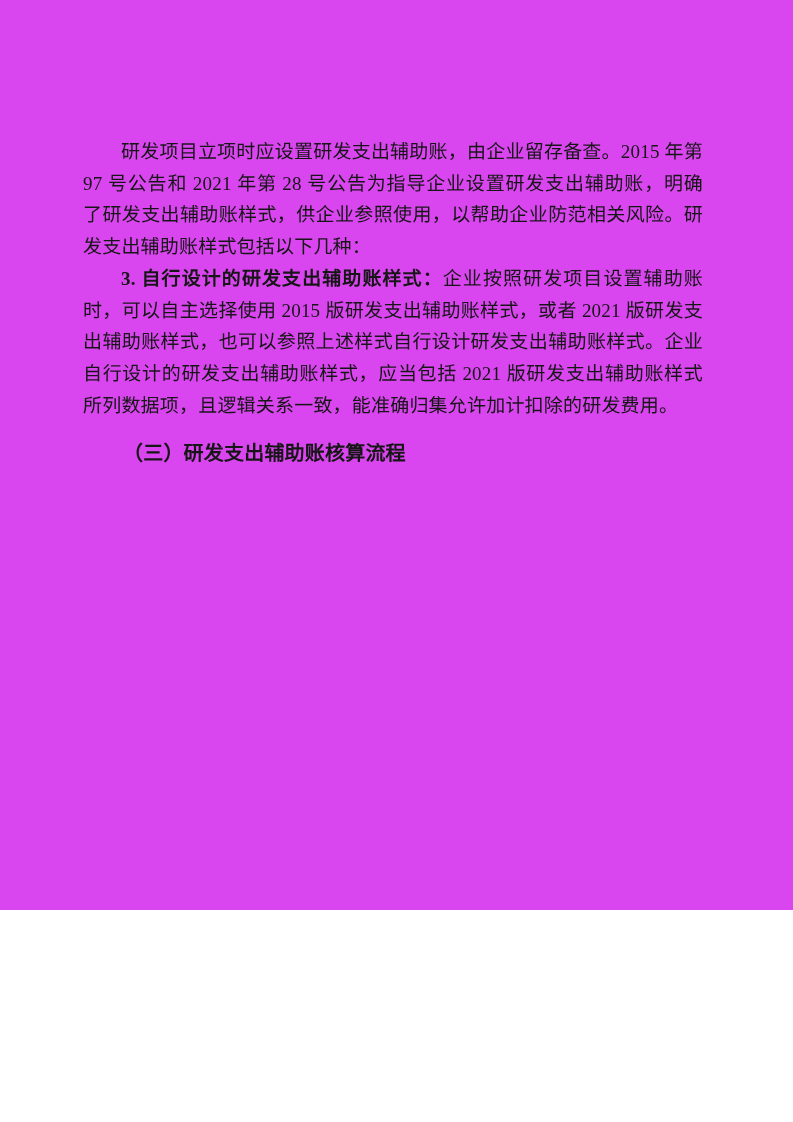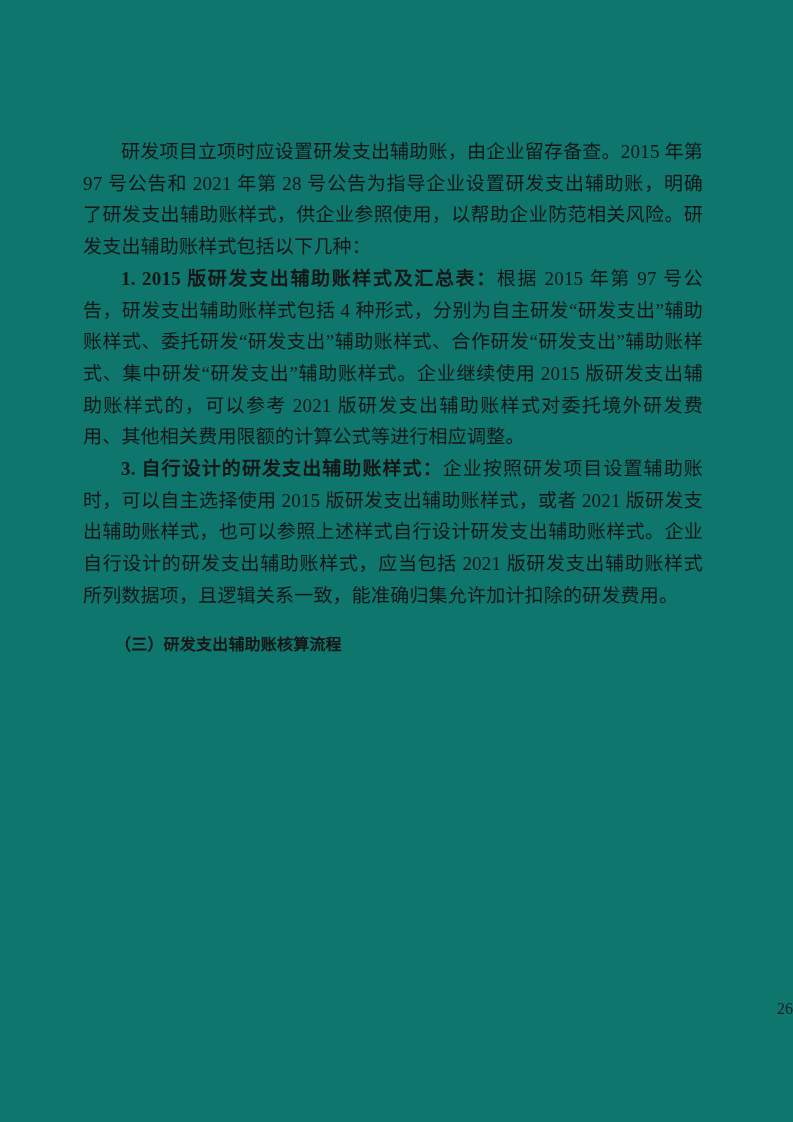--- a/index.html
+++ b/index.html
@@ -3,22 +3,22 @@
 <meta charset="utf-8">
 <style>
   html, body {
     margin: 0;
     padding: 0;
     background: #ffffff;
   }
   .page {
     position: relative;
     width: 793px;
-    height: 1122px;
-    background: #0f766e;
+    height: 910px;
+    background: #d946ef;
     overflow: hidden;
     font-family: "Liberation Serif", "DejaVu Serif", serif;
     color: #161616;
   }
   .content {
     position: absolute;
     left: 83px;
     top: 136px;
     width: 620px;
     font-size: 19px;
@@ -30,21 +30,21 @@
     margin: 0;
     padding: 0;
     text-indent: 2em;
   }
   .lead {
     font-weight: 700;
   }
   .section-heading {
     margin: 17px 0 14px 0;
     padding: 0;
-    font-size: 16px;
+    font-size: 20px;
     line-height: 31.7px;
     font-weight: 700;
     text-indent: 2em;
   }
   .page-number {
     position: absolute;
     top: 1000px;
     left: 20px;
     width: 773px;
     text-align: right;
@@ -55,21 +55,20 @@
 </style>
 </head>
 <body>
 
 <div class="page">
 
   <div class="content">
 
     <p><span>研发项目立项时应设置研发支出辅助账，由企业留存备查。2015 年第 97 号公告和 2021 年第 28 号公告为指导企业设置研发支出辅助账，明确了研发支出辅助账样式，供企业参照使用，以帮助企业防范相关风险。研发支出辅助账样式包括以下几种：</span></p>
 
-    <p><b class="lead">1. 2015 版研发支出辅助账样式及汇总表：</b><span>根据 2015 年第 97 号公告，研发支出辅助账样式包括 4 种形式，分别为自主研发“研发支出”辅助账样式、委托研发“研发支出”辅助账样式、合作研发“研发支出”辅助账样式、集中研发“研发支出”辅助账样式。企业继续使用 2015 版研发支出辅助账样式的，可以参考 2021 版研发支出辅助账样式对委托境外研发费用、其他相关费用限额的计算公式等进行相应调整。</span></p>
 
 
     <p><b class="lead">3. 自行设计的研发支出辅助账样式：</b><span>企业按照研发项目设置辅助账时，可以自主选择使用 2015 版研发支出辅助账样式，或者 2021 版研发支出辅助账样式，也可以参照上述样式自行设计研发支出辅助账样式。企业自行设计的研发支出辅助账样式，应当包括 2021 版研发支出辅助账样式所列数据项，且逻辑关系一致，能准确归集允许加计扣除的研发费用。</span></p>
 
     <h2 class="section-heading">（三）研发支出辅助账核算流程</h2>
 
 
   </div>
 
   <div class="page-number">26</div>

